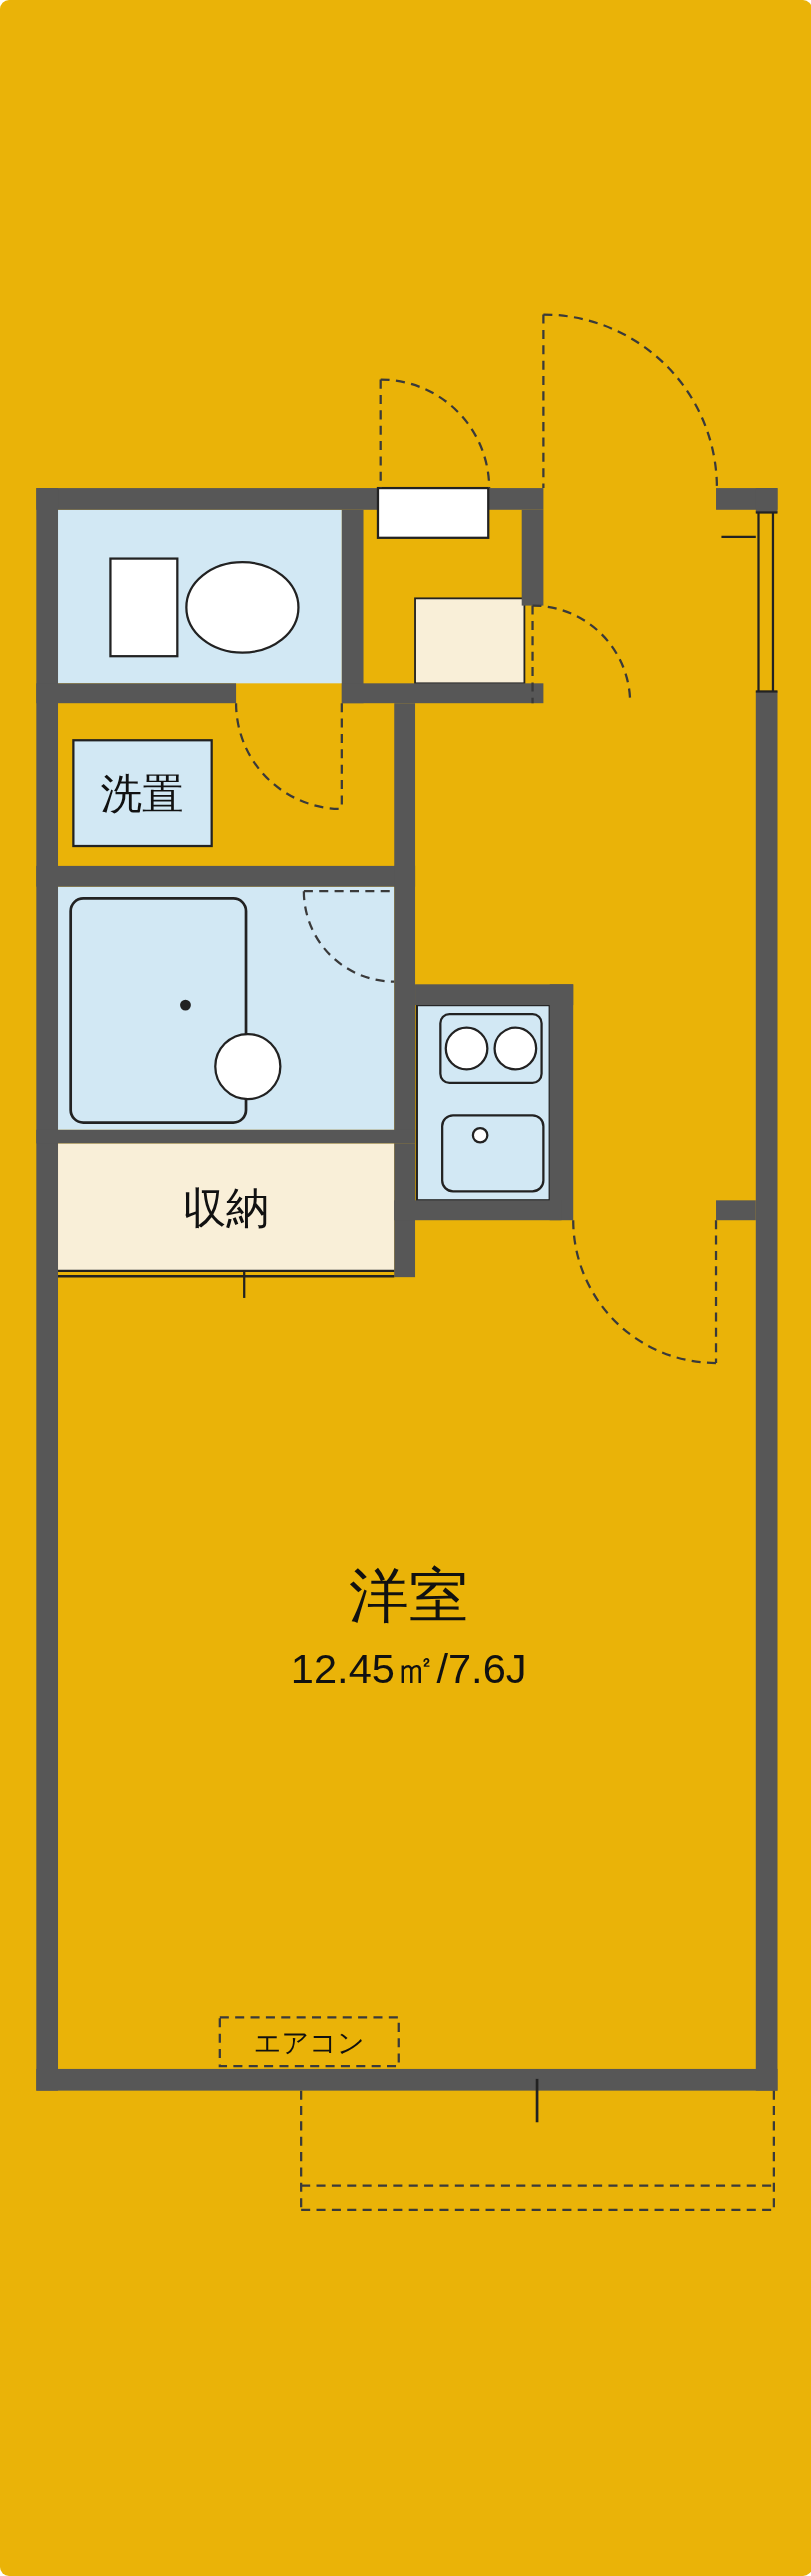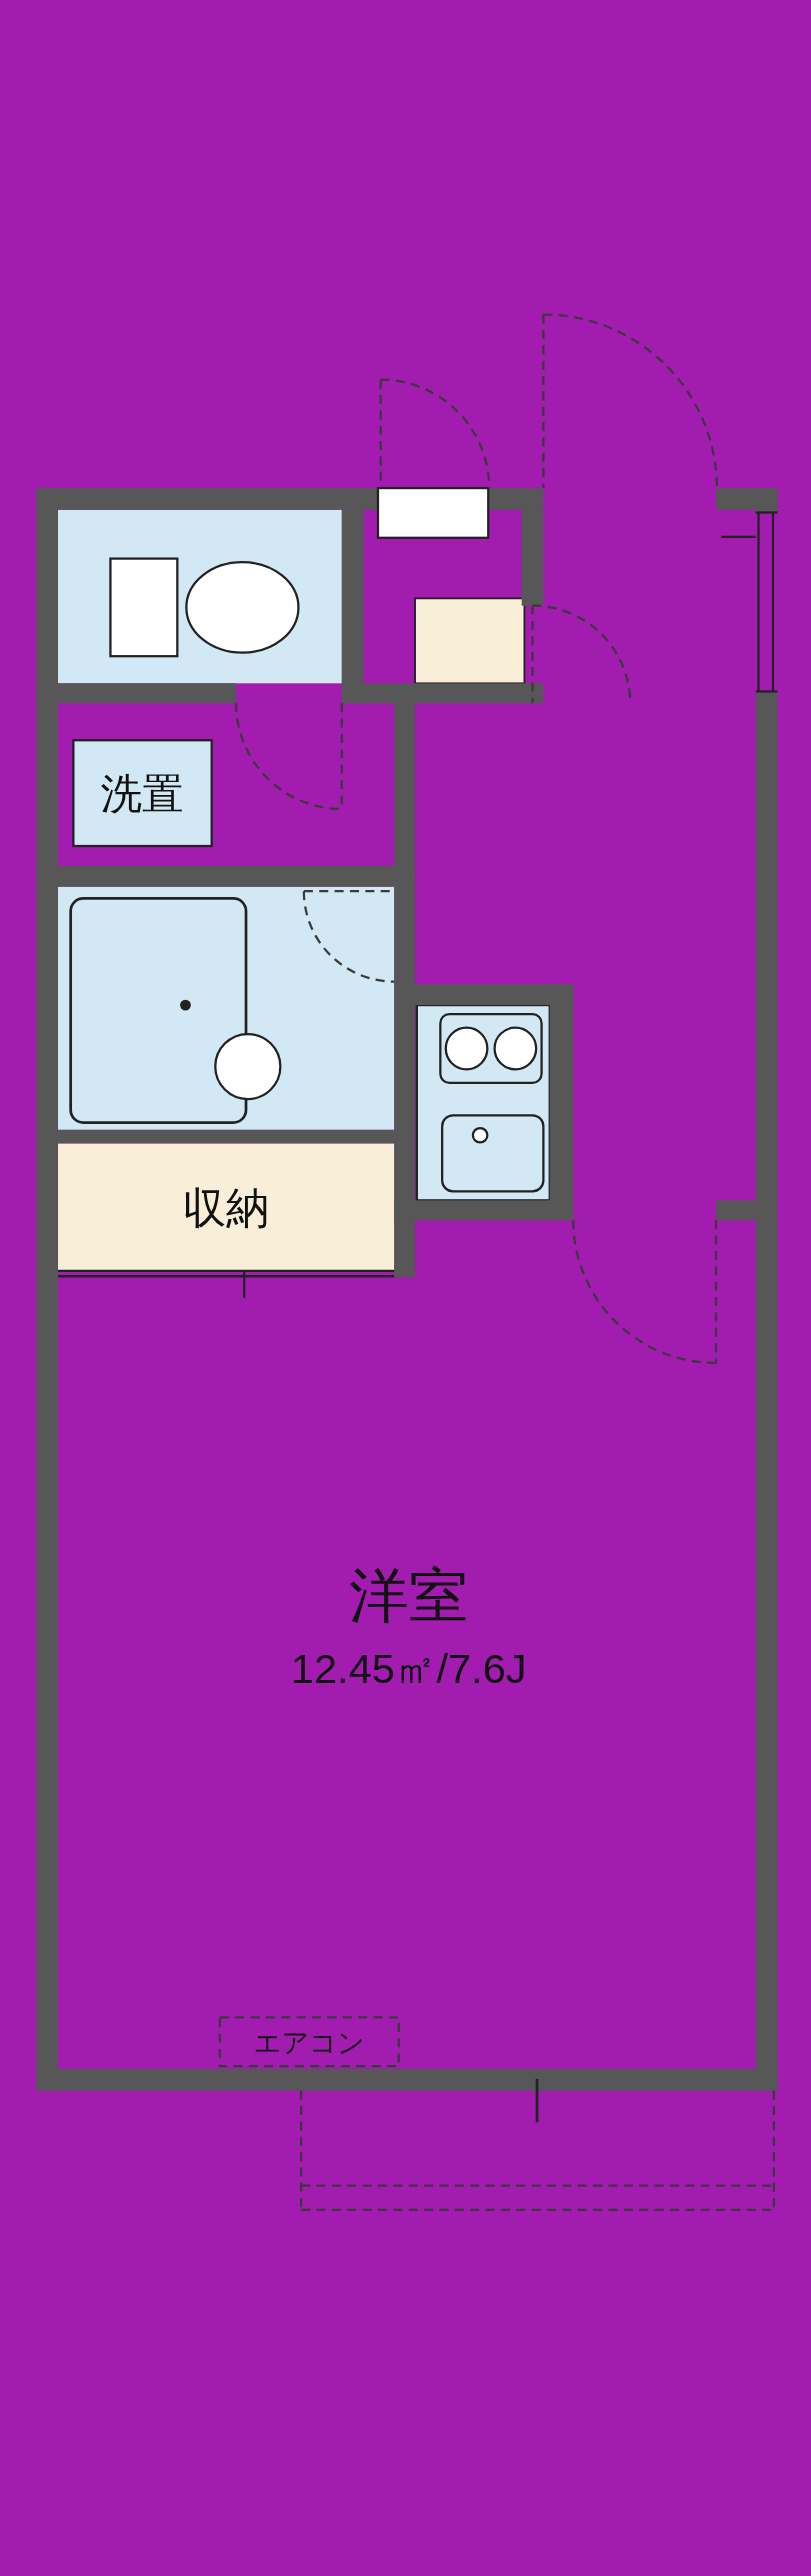--- a/index.html
+++ b/index.html
@@ -1,17 +1,17 @@
 <!DOCTYPE html>
 <html style="font-size:14.5px"><head>
 <meta charset="utf-8">
 <style>
   html,body{margin:0;padding:0;background:#fff;}
-  .stage{position:relative;width:812px;height:2576px;background:#a21caf;overflow:hidden;
-         font-family:"Liberation Sans", sans-serif;}
+  .stage{position:relative;width:812px;height:2576px;background:#eab308;overflow:hidden;
+         font-family:"Liberation Sans", sans-serif;border-radius:9px;}
   svg{position:absolute;left:0;top:0;}
   .wall{fill:#575757;stroke:none;}
   .wet{fill:#d2e8f4;}
   .cream{fill:#f9efd8;}
   .ln{stroke:#222222;stroke-width:2.5;fill:none;}
   .ln3{stroke:#222222;stroke-width:3;fill:none;}
   .lnw{stroke:#222222;stroke-width:2.5;fill:#ffffff;}
   .dash{stroke:#3a3a3a;stroke-width:2.5;fill:none;stroke-dasharray:10 7;}
   .txt{fill:#111111;font-family:"Liberation Sans", sans-serif;}
   .t-washer{font-size:46px;}

